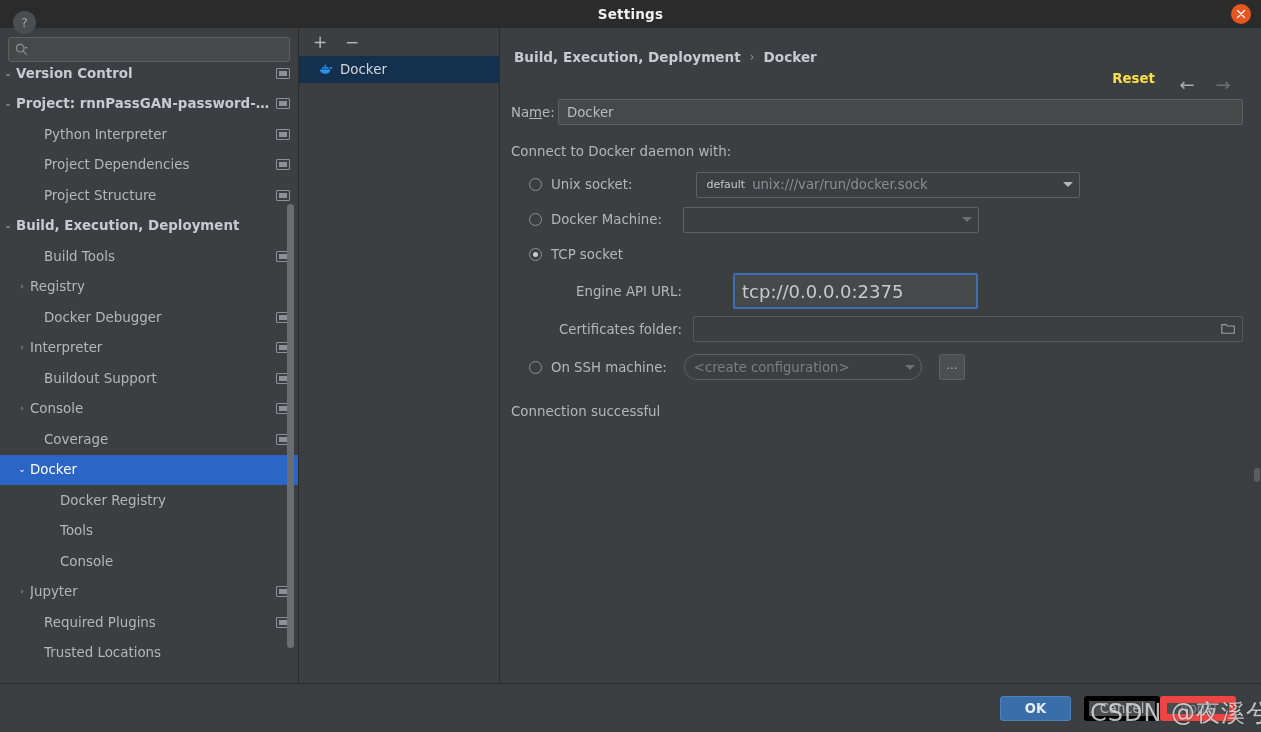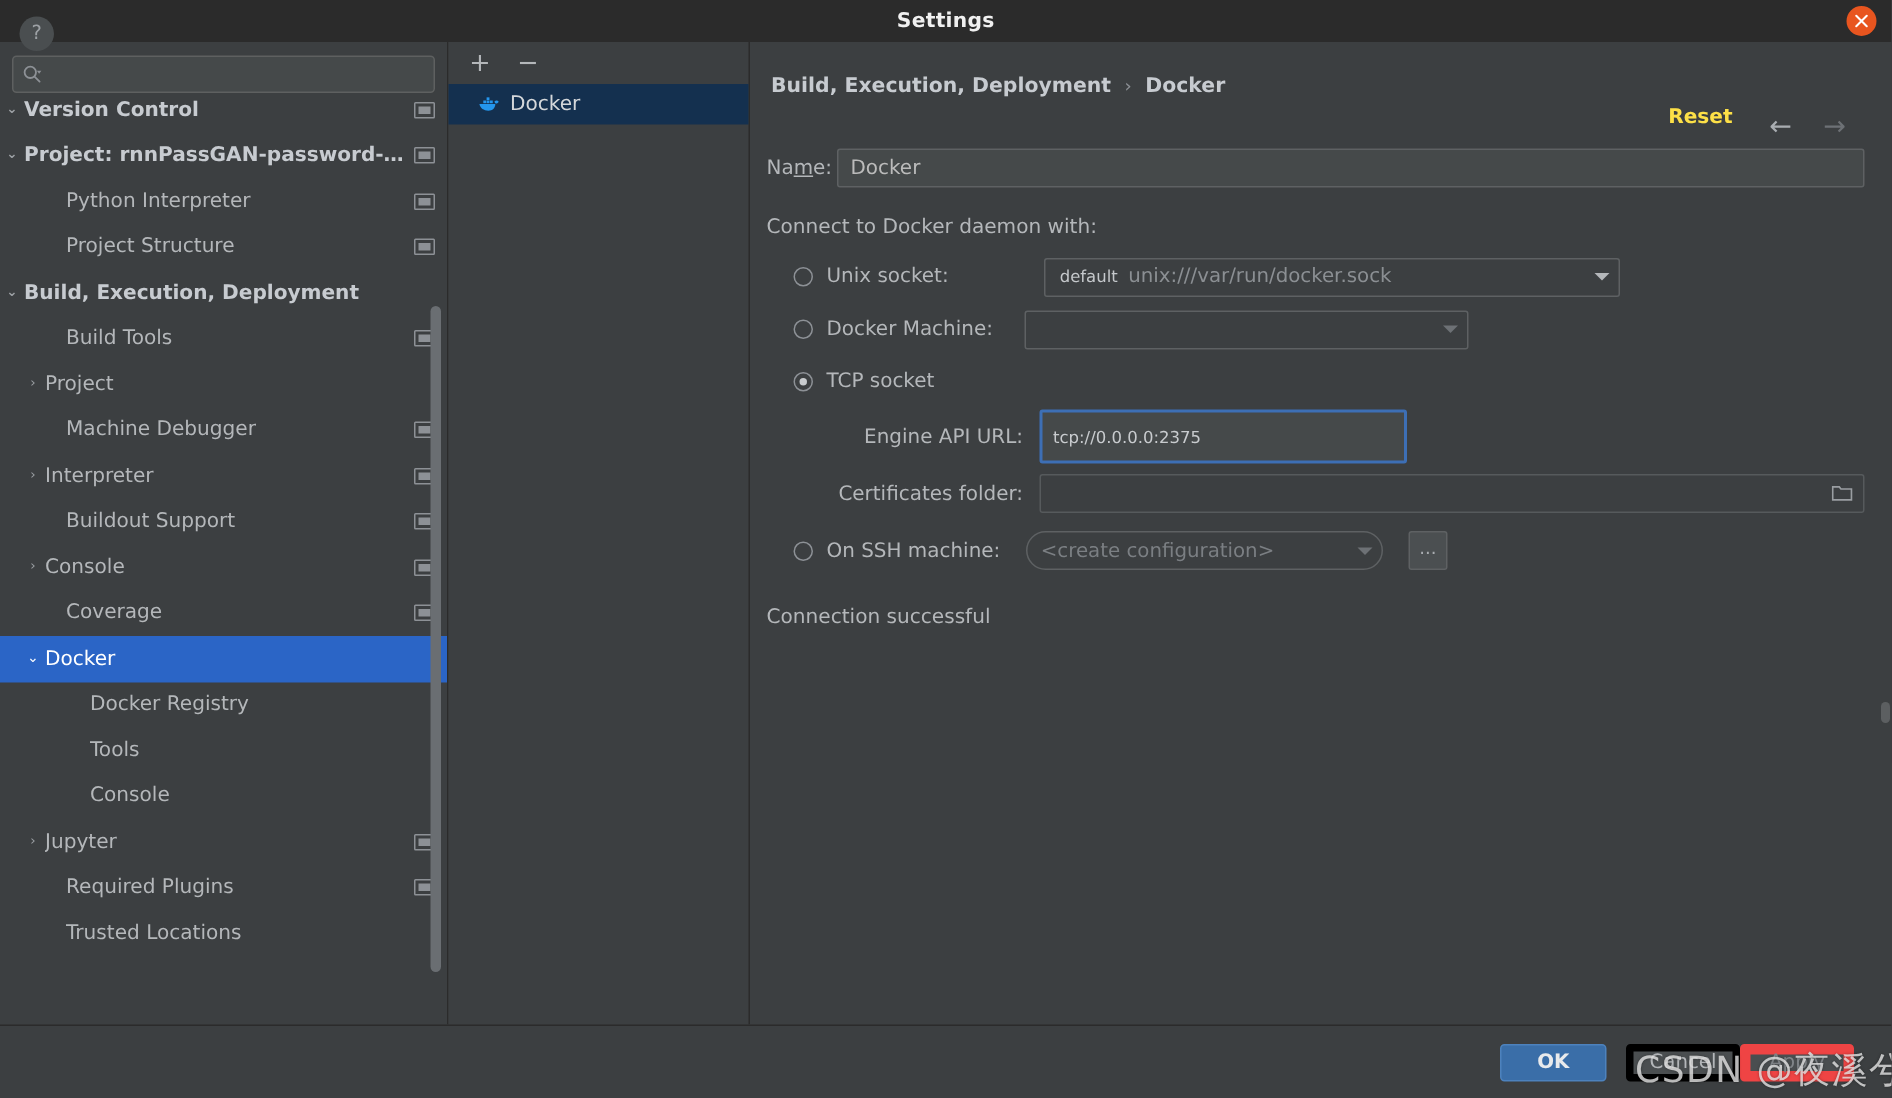--- a/index.html
+++ b/index.html
@@ -312,24 +312,25 @@
   .sub-row { padding-left: 40px; height: 38px; gap: 0; }
   .sub-label { width: 142px; text-align: right; padding-right: 11px; font-size: 13.3px; color: #b4b7ba; }
   .api-input {
     width: 245px;
     height: 26px;
     background: #45494a;
     border: 2px solid #3d6fb5;
     border-radius: 2px;
     color: #c8cbce;
     font-family: inherit;
-    font-size: 11px;
+    font-size: 18px;
     padding: 16px 7px;
     box-sizing: border-box;
     outline: none;
+    margin-left: 40px;
   }
   .cert-field {
     flex: 1;
     margin-right: 18px;
     height: 26px;
     background: #3c3f41;
     border: 1px solid #565a5c;
     border-radius: 2px;
     display: flex;
     align-items: center;
@@ -471,43 +472,49 @@
         </div>
         <div class="tree-item">
           <span style="flex: 0 0 28px;"></span>
           <span class="arrow"></span>
           <span class="label">Python Interpreter</span>
           <span class="tag"></span>
         </div>
         <div class="tree-item">
           <span style="flex: 0 0 28px;"></span>
           <span class="arrow"></span>
+          <span class="label">Project Dependencies</span>
+          <span class="tag"></span>
+        </div>
+        <div class="tree-item">
+          <span style="flex: 0 0 28px;"></span>
+          <span class="arrow"></span>
           <span class="label">Project Structure</span>
           <span class="tag"></span>
         </div>
         <div class="tree-item bold">
           <span style="flex: 0 0 0px;"></span>
           <span class="arrow">⌄</span>
           <span class="label">Build, Execution, Deployment</span>
         </div>
         <div class="tree-item">
           <span style="flex: 0 0 28px;"></span>
           <span class="arrow"></span>
           <span class="label">Build Tools</span>
           <span class="tag"></span>
         </div>
         <div class="tree-item">
           <span style="flex: 0 0 14px;"></span>
           <span class="arrow">›</span>
-          <span class="label">Project</span>
-        </div>
-        <div class="tree-item">
-          <span style="flex: 0 0 28px;"></span>
-          <span class="arrow"></span>
-          <span class="label">Machine Debugger</span>
+          <span class="label">Registry</span>
+        </div>
+        <div class="tree-item">
+          <span style="flex: 0 0 28px;"></span>
+          <span class="arrow"></span>
+          <span class="label">Docker Debugger</span>
           <span class="tag"></span>
         </div>
         <div class="tree-item">
           <span style="flex: 0 0 14px;"></span>
           <span class="arrow">›</span>
           <span class="label">Interpreter</span>
           <span class="tag"></span>
         </div>
         <div class="tree-item">
           <span style="flex: 0 0 28px;"></span>

